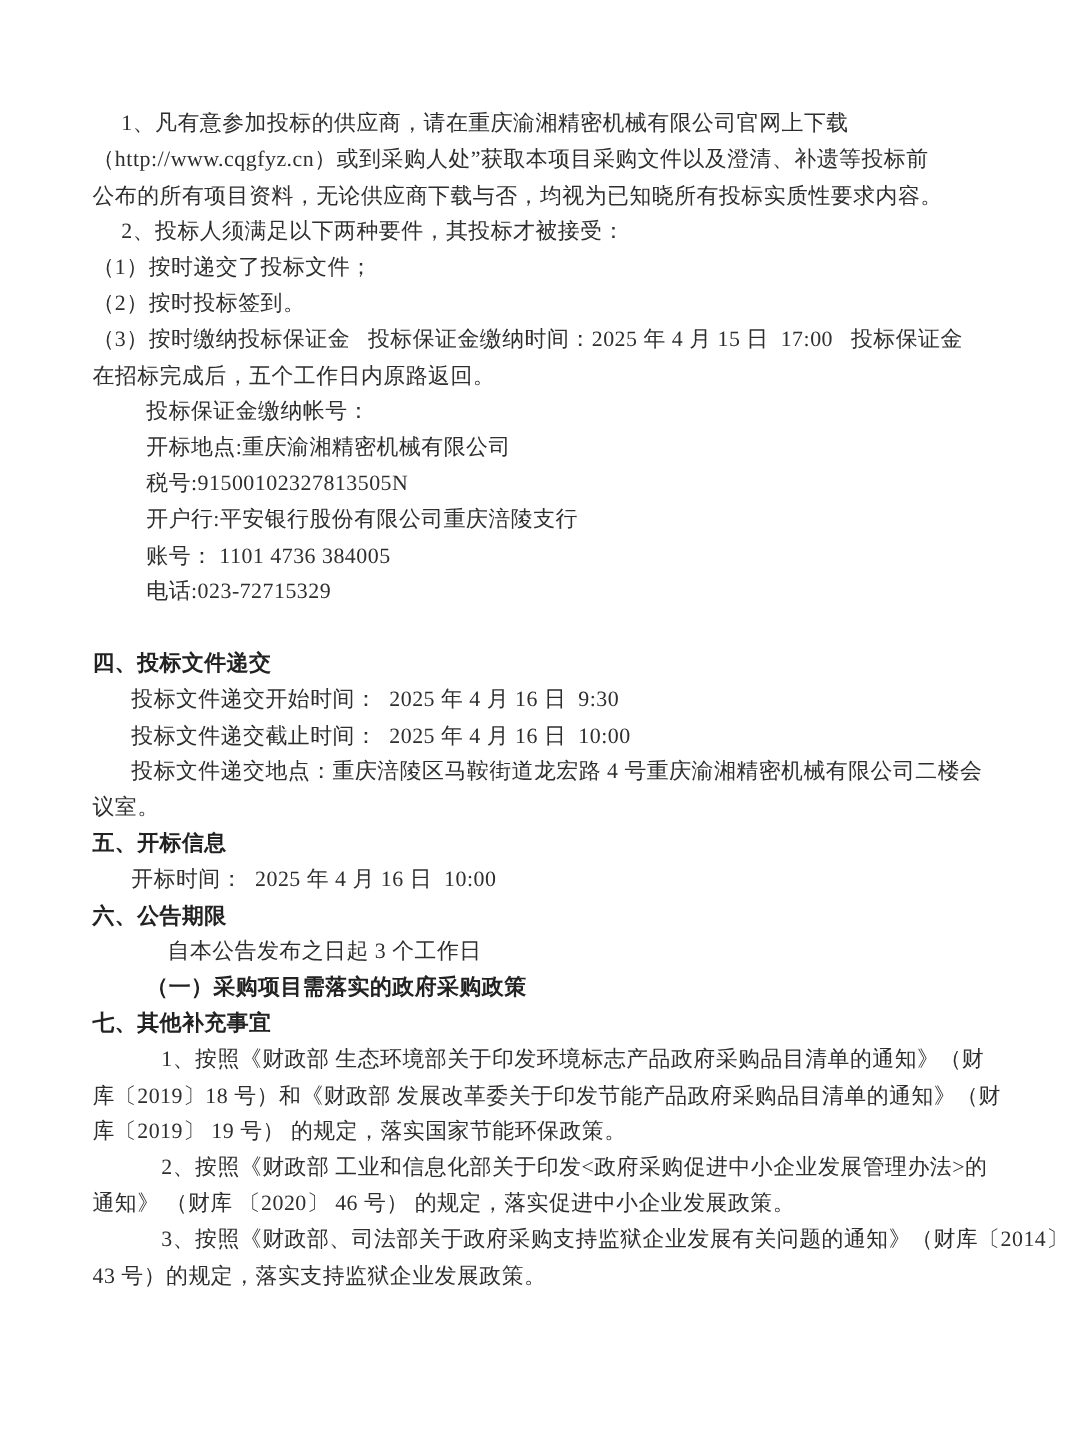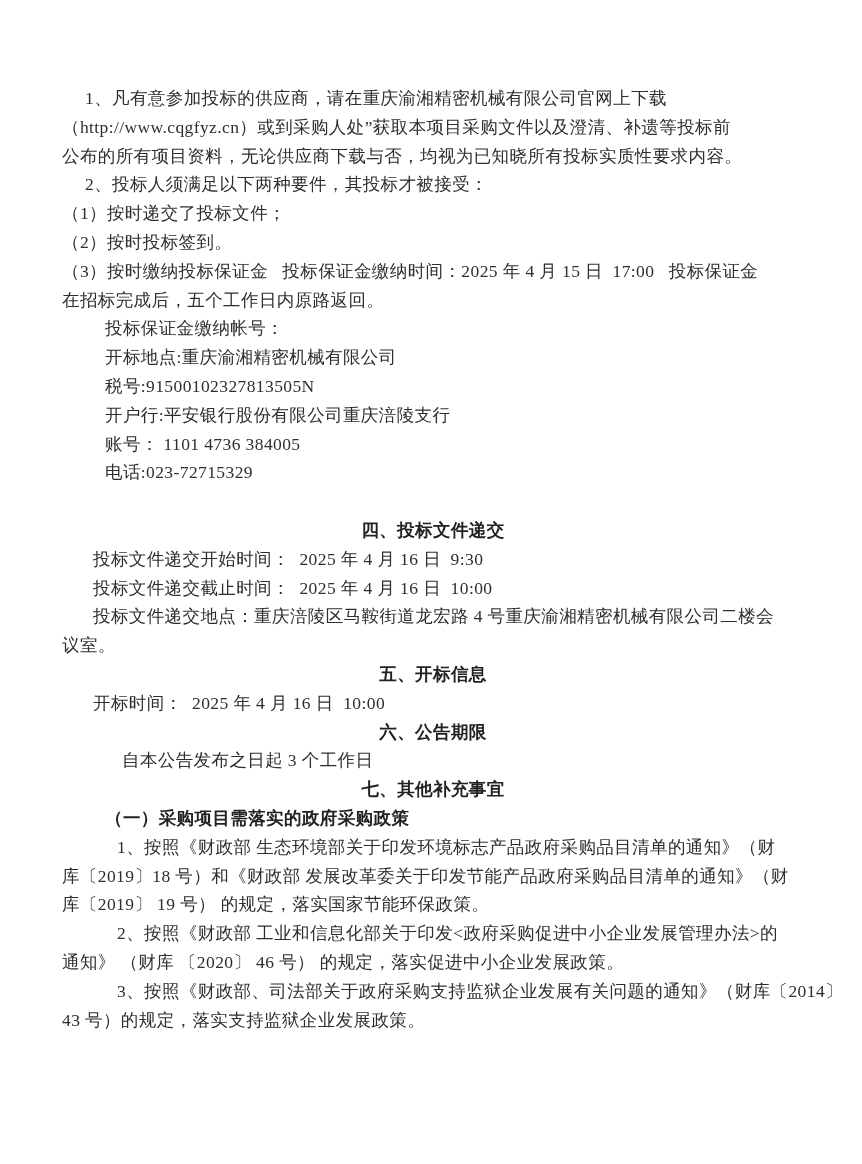--- a/index.html
+++ b/index.html
@@ -12,38 +12,38 @@
     width: 862px;
     height: 1164px;
     background: #ffffff;
     overflow: hidden;
     font-family: "Liberation Serif", "DejaVu Serif", serif;
     color: #2e2e2e;
   }
   .content {
     position: absolute;
     top: 84px;
-    left: 62px;
+    left: 74px;
     right: 58px;
   }
   .line {
     height: 28.8px;
     line-height: 28.8px;
     font-size: 17.5px;
     white-space: pre;
     letter-spacing: 0.4px;
   }
   
   .p0 { padding-left: 0; }
   .p1 { padding-left: 23px; }   
   .p2 { padding-left: 43px; }   
   .p3 { padding-left: 60px; }   
   .ps { padding-left: 31px; }   
   .pn { padding-left: 55px; }   
-  .h1 { padding-left: 0;  font-weight: bold; color: #222222; text-align: center; }
+  .h1 { padding-left: 0;  font-weight: bold; color: #222222; }
   .h2 { padding-left: 43px; font-weight: bold; color: #222222; }
 </style>
 </head>
 <body>
 
 <div class="page">
   <div class="content" id="doc-lines">
       <div class="line p1">1、凡有意参加投标的供应商，请在重庆渝湘精密机械有限公司官网上下载</div>
       <div class="line p0">（http://www.cqgfyz.cn）或到采购人处”获取本项目采购文件以及澄清、补遗等投标前</div>
       <div class="line p0">公布的所有项目资料，无论供应商下载与否，均视为已知晓所有投标实质性要求内容。</div>
@@ -61,22 +61,22 @@
       <div class="line p0"></div>
       <div class="line h1">四、投标文件递交</div>
       <div class="line ps">投标文件递交开始时间：  2025 年 4 月 16 日  9:30</div>
       <div class="line ps">投标文件递交截止时间：  2025 年 4 月 16 日  10:00</div>
       <div class="line ps">投标文件递交地点：重庆涪陵区马鞍街道龙宏路 4 号重庆渝湘精密机械有限公司二楼会</div>
       <div class="line p0">议室。</div>
       <div class="line h1">五、开标信息</div>
       <div class="line ps">开标时间：  2025 年 4 月 16 日  10:00</div>
       <div class="line h1">六、公告期限</div>
       <div class="line p3">自本公告发布之日起 3 个工作日</div>
+      <div class="line h2">（一）采购项目需落实的政府采购政策</div>
       <div class="line h1">七、其他补充事宜</div>
-      <div class="line h2">（一）采购项目需落实的政府采购政策</div>
       <div class="line pn">1、按照《财政部 生态环境部关于印发环境标志产品政府采购品目清单的通知》（财</div>
       <div class="line p0">库〔2019〕18 号）和《财政部 发展改革委关于印发节能产品政府采购品目清单的通知》（财</div>
       <div class="line p0">库〔2019〕 19 号） 的规定，落实国家节能环保政策。</div>
       <div class="line pn">2、按照《财政部 工业和信息化部关于印发&lt;政府采购促进中小企业发展管理办法&gt;的</div>
       <div class="line p0">通知》 （财库 〔2020〕 46 号） 的规定，落实促进中小企业发展政策。</div>
       <div class="line pn">3、按照《财政部、司法部关于政府采购支持监狱企业发展有关问题的通知》（财库〔2014〕</div>
       <div class="line p0">43 号）的规定，落实支持监狱企业发展政策。</div>
     </div>
 </div>
 

